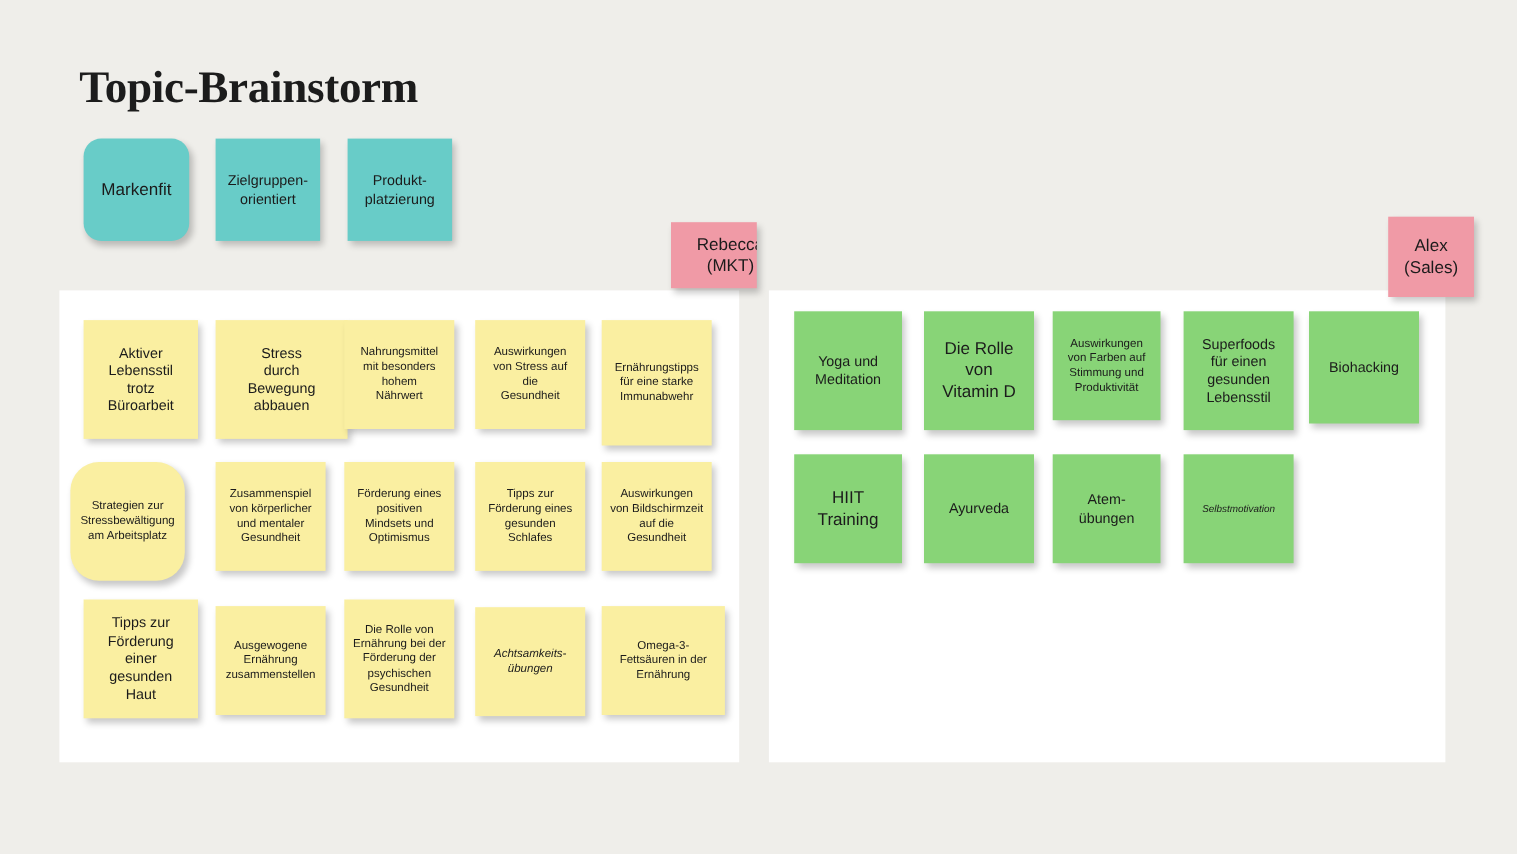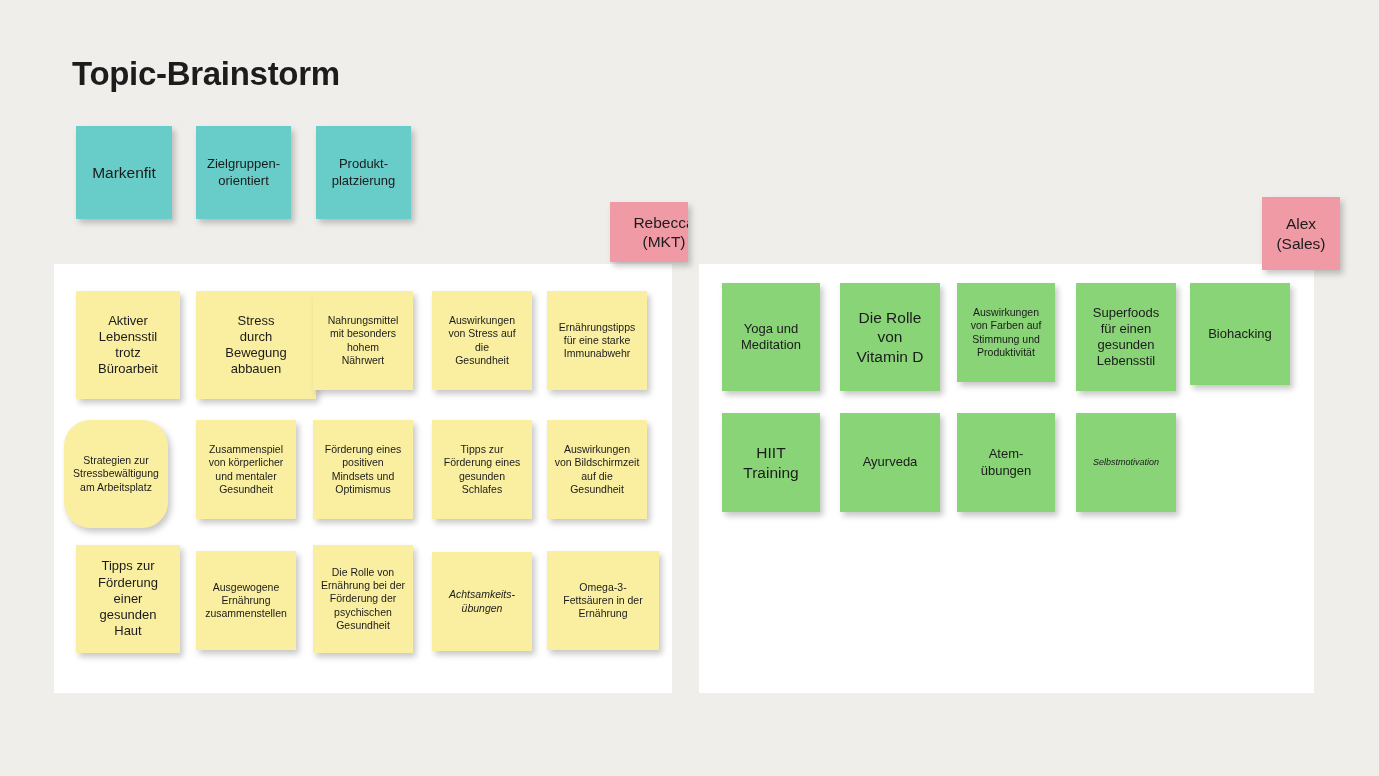--- a/index.html
+++ b/index.html
@@ -18,25 +18,26 @@
     position: relative;
     width: 1379px;
     height: 776px;
   }
 
   
   .board-title {
     position: absolute;
     left: 72px;
     top: 55px;
-    font-size: 33px;
+    font-size: 41px;
     font-weight: bold;
     color: #1c1c1c;
     letter-spacing: -0.3px;
     white-space: nowrap;
+    font-family: Liberation Serif, serif;
   }
 
   
   .panel {
     position: absolute;
     background: #ffffff;
   }
   #panel-left  { left: 54px;  top: 264px; width: 618px; height: 429px; }
   #panel-right { left: 699px; top: 264px; width: 615px; height: 429px; }
 
@@ -75,21 +76,21 @@
 
 <div id="canvas">
 
   <div class="board-title">Topic-Brainstorm</div>
 
   <div class="panel" id="panel-left"></div>
 
   <div class="panel" id="panel-right"></div>
 
   <div id="criteria-layer">
-      <div class="note teal" style="left: 76px; top: 126px; width: 96px; height: 93px;">
+      <div class="note teal" style="left: 76px; top: 126px; width: 96px; height: 93px; border-radius: 16px;">
         <span class="note-text ts-lg">Markenfit</span>
       </div>
       <div class="note teal" style="left: 196px; top: 126px; width: 95px; height: 93px;">
         <span class="note-text ts-md">Zielgruppen-
 orientiert</span>
       </div>
       <div class="note teal" style="left: 316px; top: 126px; width: 95px; height: 93px;">
         <span class="note-text ts-md">Produkt-
 platzierung</span>
       </div>
@@ -112,21 +113,21 @@
 mit besonders
 hohem
 Nährwert</span>
       </div>
       <div class="note yellow" style="left: 432px; top: 291px; width: 100px; height: 99px;">
         <span class="note-text ts-sm">Auswirkungen
 von Stress auf
 die
 Gesundheit</span>
       </div>
-      <div class="note yellow" style="left: 547px; top: 291px; width: 100px; height: 99px;">
+      <div class="note yellow" style="left: 547px; top: 291px; width: 100px; height: 114px;">
         <span class="note-text ts-sm">Ernährungstipps
 für eine starke
 Immunabwehr</span>
       </div>
       <div class="note yellow" style="left: 64px; top: 420px; width: 104px; height: 108px; border-radius: 26px;">
         <span class="note-text ts-sm">Strategien zur
 Stressbewältigung
 am Arbeitsplatz</span>
       </div>
       <div class="note yellow" style="left: 196px; top: 420px; width: 100px; height: 99px;">

